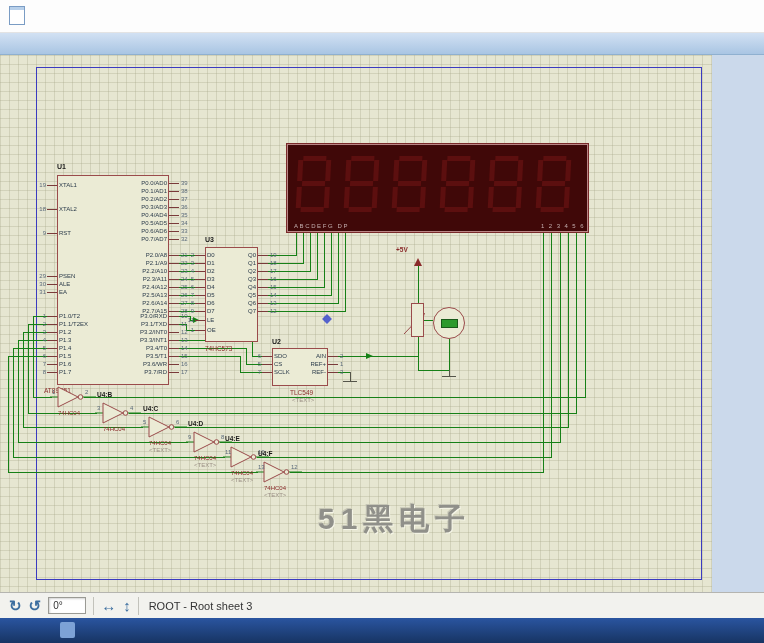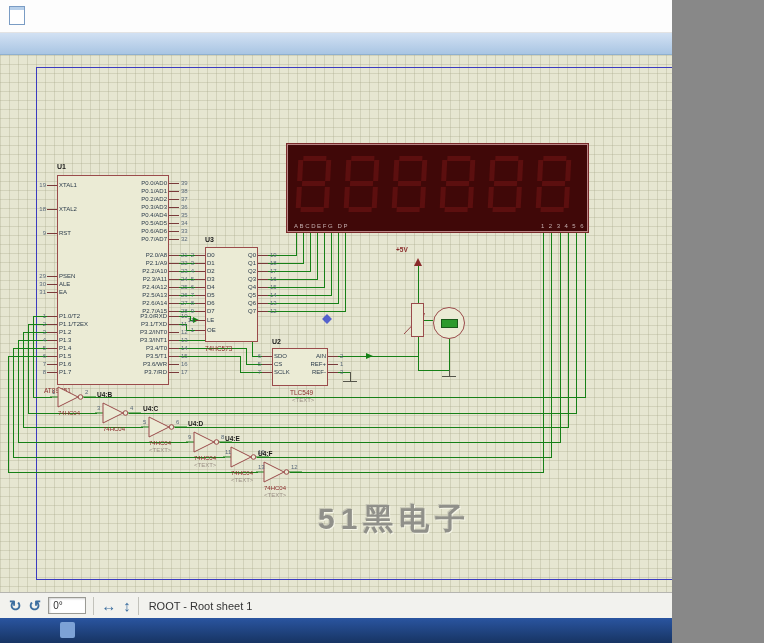--- a/index.html
+++ b/index.html
@@ -1,17 +1,17 @@
 <!DOCTYPE html>
 <html><head>
 <meta charset="utf-8">
 <style>
   *{margin:0;padding:0;box-sizing:border-box}
   body{font-family:"Liberation Sans",sans-serif;background:#888}
-  .screen{position:relative;width:672px;height:643px;overflow:hidden;background:#fca5a5}
+  .screen{position:relative;width:764px;height:643px;overflow:hidden;background:#fca5a5}
 
   
   .top-strip{position:absolute;left:0;top:0;width:764px;height:33px;background:#fdfdfd;border-bottom:1px solid #e3e3e3}
   .app-icon{position:absolute;left:9px;top:6px;width:16px;height:19px;background:#fff;border:1px solid #7a9cc4;box-shadow:inset 0 3px 0 #b8d0ea}
   .blue-band{position:absolute;left:0;top:33px;width:764px;height:22px;background:linear-gradient(#d2e1f3,#a9c5e3);border-bottom:1px solid #8fb0d0}
   .right-margin{position:absolute;left:712px;top:55px;width:52px;height:537px;background:#cbd9eb}
 
   
   .canvas{position:absolute;left:0;top:55px;width:712px;height:537px;background-color:#e6e6d1;
     background-image:linear-gradient(rgba(165,165,135,.32) 1px,transparent 1px),linear-gradient(90deg,rgba(165,165,135,.32) 1px,transparent 1px);
@@ -667,20 +667,20 @@
   <div class="right-margin"></div>
 
   <div class="statusbar">
     <span class="sb-icon">↻</span>
     <span class="sb-icon">↺</span>
     <span class="angle-box">0°</span>
     <i class="sep"></i>
     <span class="sb-icon">↔</span>
     <span class="sb-icon">↕</span>
     <i class="sep"></i>
-    <span class="sheet-label">ROOT - Root sheet 1</span>
+    <span class="sheet-label">ROOT - Root sheet 3</span>
   </div>
 
   <div class="taskbar">
     <div class="task-item"></div>
   </div>
 
 </div>
 
 </body></html>

